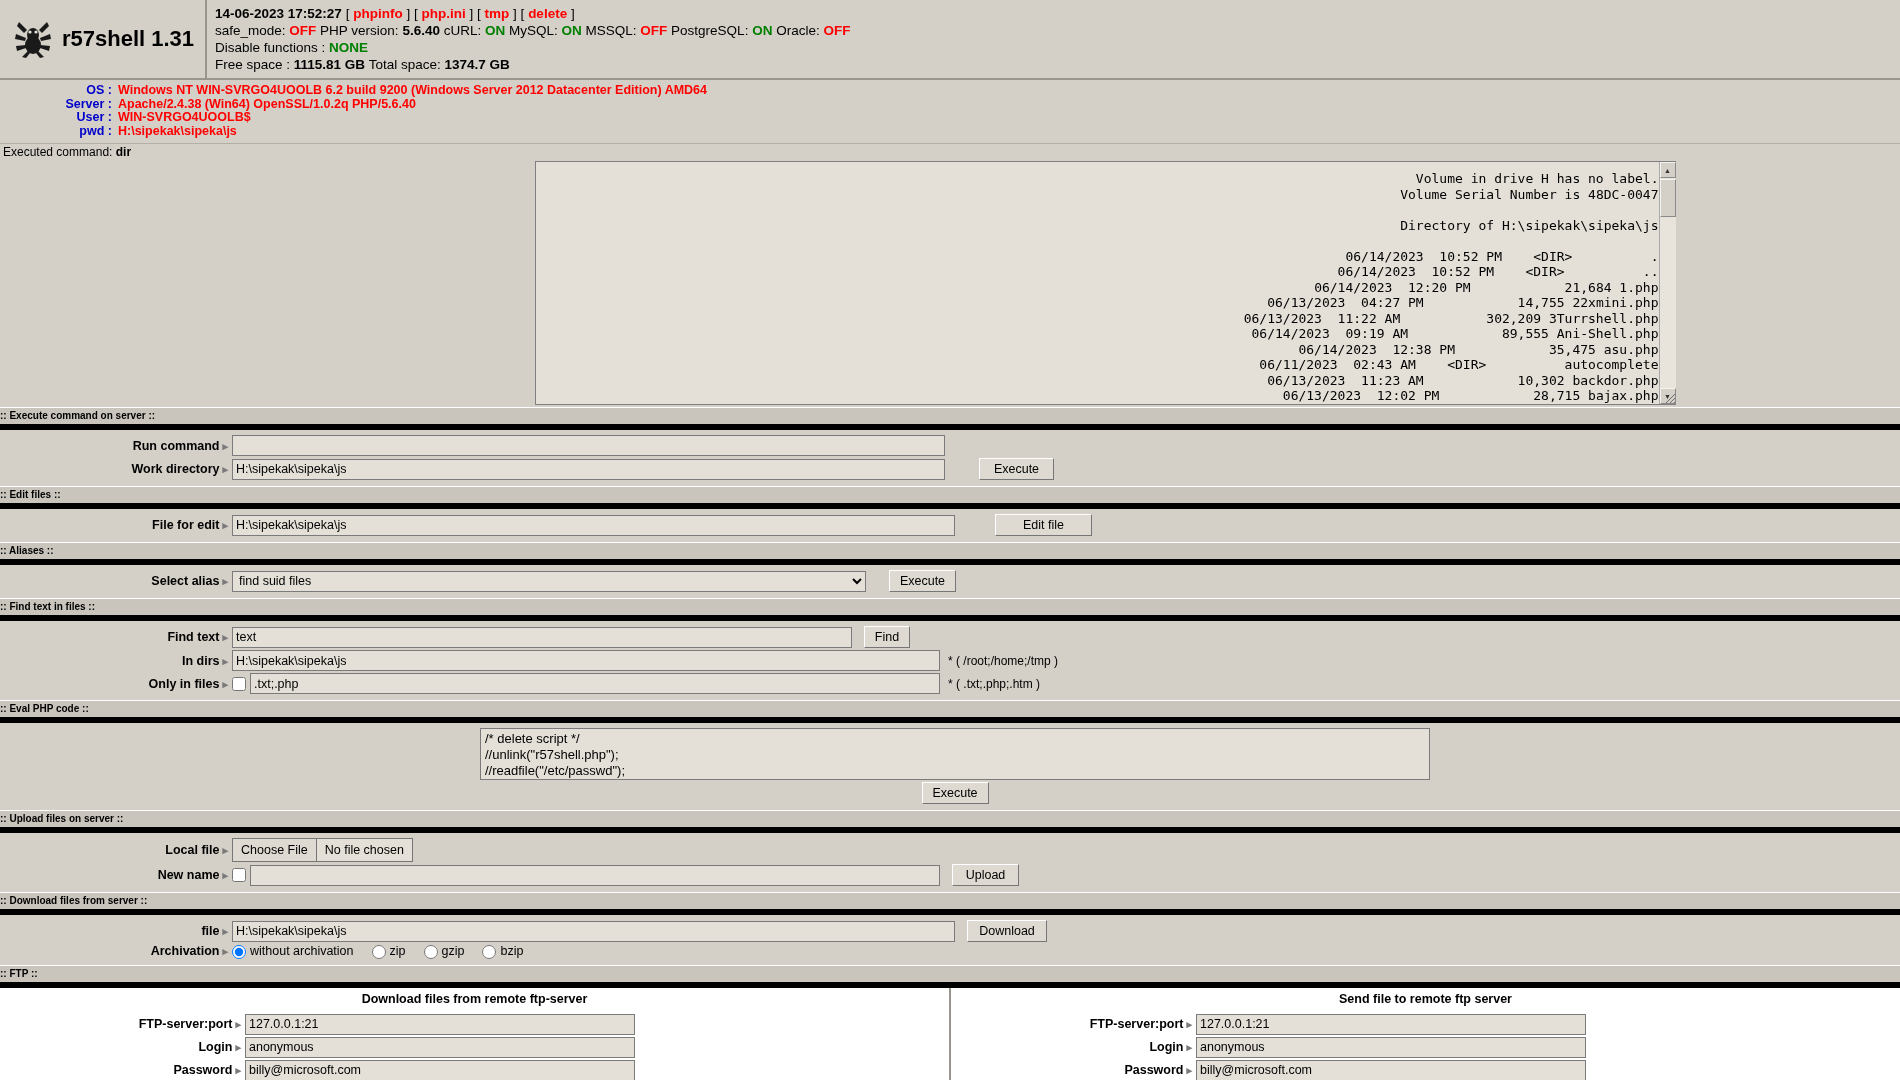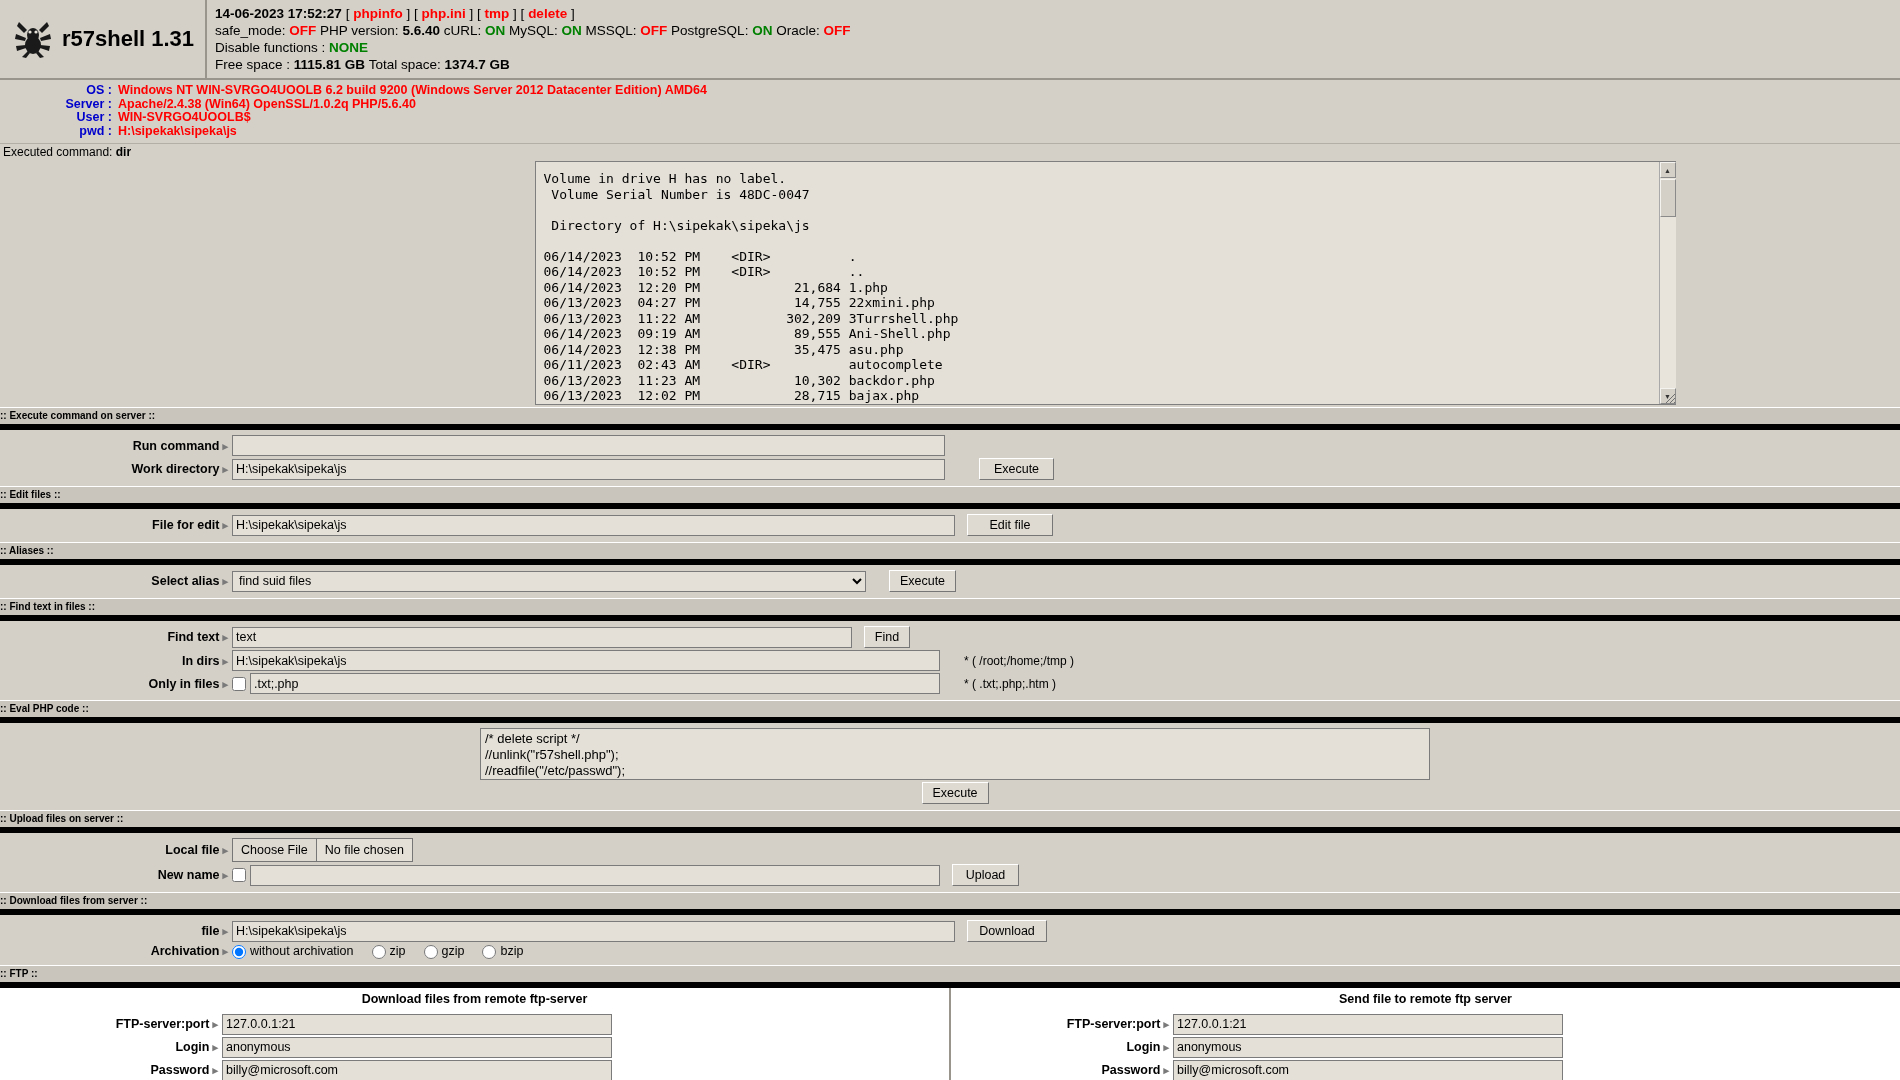--- a/index.html
+++ b/index.html
@@ -101,27 +101,28 @@
     height: 242px;
     background: #e4e0d8;
     border: 1px solid #7f7f7f;
     border-right: none;
     position: relative;
     display: flex;
   }
   .output-pre {
     flex: 1;
     margin: 0;
-    padding: 9px 0 0 8px;
+    padding: 9px 0 0 20px;
     font-family: "DejaVu Sans Mono", monospace;
     font-size: 13px;
     line-height: 15.5px;
     color: #000;
     overflow: hidden;
     white-space: pre;
+    text-align: right;
   }
   .scrollbar {
     width: 16px;
     background: #e8e4dc;
     border-left: 1px solid #a9a9a9;
     display: flex;
     flex-direction: column;
     justify-content: space-between;
   }
   .sb-btn {
@@ -197,21 +198,21 @@
     background: #dedad2;
     border: 1px solid #767676;
     border-top-color: #ffffff;
     border-left-color: #ffffff;
     padding: 2px 9px;
     cursor: pointer;
     height: 22px;
     box-sizing: border-box;
     color: #000;
   }
-  .hint { font-size: 12px; color: #000; padding-left: 24px; }
+  .hint { font-size: 12px; color: #000; padding-left: 8px; }
   select {
     font-family: "Liberation Sans", sans-serif;
     font-size: 12.5px;
     background: #e4e0d8;
     border: 1px solid #7b7b7b;
     height: 21px;
     padding: 1px 2px;
     color: #000;
   }
   input[type=checkbox] {
@@ -260,21 +261,21 @@
   
   .ftp-wrap { display: flex; background: #ffffff; }
   .ftp-col { flex: 1; padding: 0 0 6px 0; }
   .ftp-col.left { border-right: 2px solid #9a958c; }
   .ftp-title {
     text-align: center;
     font-weight: bold;
     font-size: 12.5px;
     padding: 4px 0 6px 0;
   }
-  .ftp-row { display: flex; align-items: center; margin: 2px 0; }
+  .ftp-row { display: flex; align-items: center; margin: 2px 0; padding-left: 23px; }
   .ftp-label {
     width: 218px;
     min-width: 218px;
     text-align: right;
     font-weight: bold;
     font-size: 12.5px;
     padding-right: 4px;
   }
 </style>
 </head>
@@ -408,21 +409,21 @@
     <input type="text" style="width: 713px;" value="H:\sipekak\sipeka\js">
     <button class="btn" style="margin-left:34px;width:75px">Execute</button>
   </div>
 </div>
 
 <div class="section-bar">:: Edit files ::</div>
 <div class="form-block">
   <div class="frow">
     <div class="flabel"><span>File for edit</span><span class="arrow">▸</span></div>
     <input type="text" style="width: 723px;" value="H:\sipekak\sipeka\js">
-    <button class="btn" style="margin-left:12px;width:86px">Edit file</button>
+    <button class="btn" style="margin-left:40px;width:97px">Edit file</button>
   </div>
 </div>
 
 <div class="section-bar">:: Aliases ::</div>
 <div class="form-block">
   <div class="frow">
     <div class="flabel"><span>Select alias</span><span class="arrow">▸</span></div>
     <select style="width:634px">
       <option>find suid files</option>
     </select>

